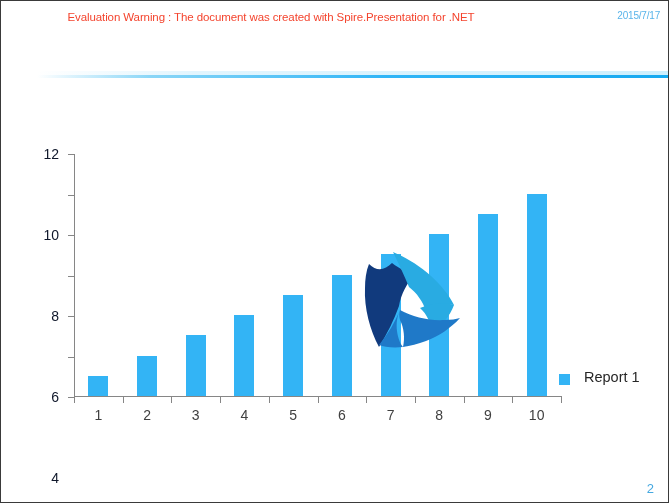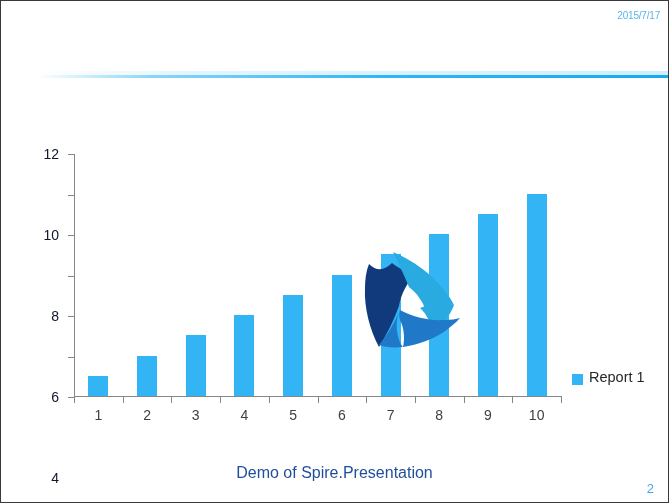--- a/index.html
+++ b/index.html
@@ -141,25 +141,25 @@
     left: 283px;
     top: 96px;
     width: 104px;
     height: 108px;
     pointer-events: none;
   }
 
   
   #legend {
     position: absolute;
-    left: 571px;
+    left: 558px;
     top: 268px;
     display: flex;
     align-items: flex-end;
-    gap: 6px;
+    gap: 14px;
   }
   #legend-swatch {
     width: 11px;
     height: 11px;
     background: #33b4f5;
   }
   #legend-label {
     font-size: 14.5px;
     color: #262626;
     white-space: nowrap;
@@ -181,20 +181,21 @@
     bottom: 6px;
     font-size: 13px;
     color: #45a8e0;
   }
 </style>
 </head>
 <body>
 
 <div id="slide">
 
+  <div id="eval-warning">Evaluation Warning : The document was created with  Spire.Presentation for .NET</div>
 
   <div id="slide-date">2015/7/17</div>
 
 
   <div id="title-rule-glow"></div>
   <div id="title-rule"></div>
 
   <div id="chart-area">
 
     <div id="plot">
@@ -272,17 +273,16 @@
       </svg>
     </div>
 
     <div id="legend">
       <span id="legend-swatch"></span>
       <span id="legend-label">Report 1</span>
     </div>
 
   </div>
 
-  <div id="chart-caption">Demo of Spire.Presentation</div>
 
   <div id="page-number">2</div>
 
 </div>
 
 </body></html>

